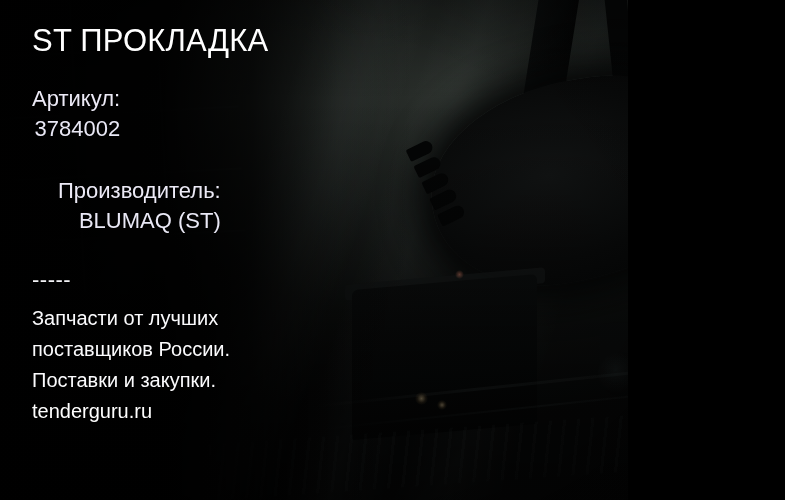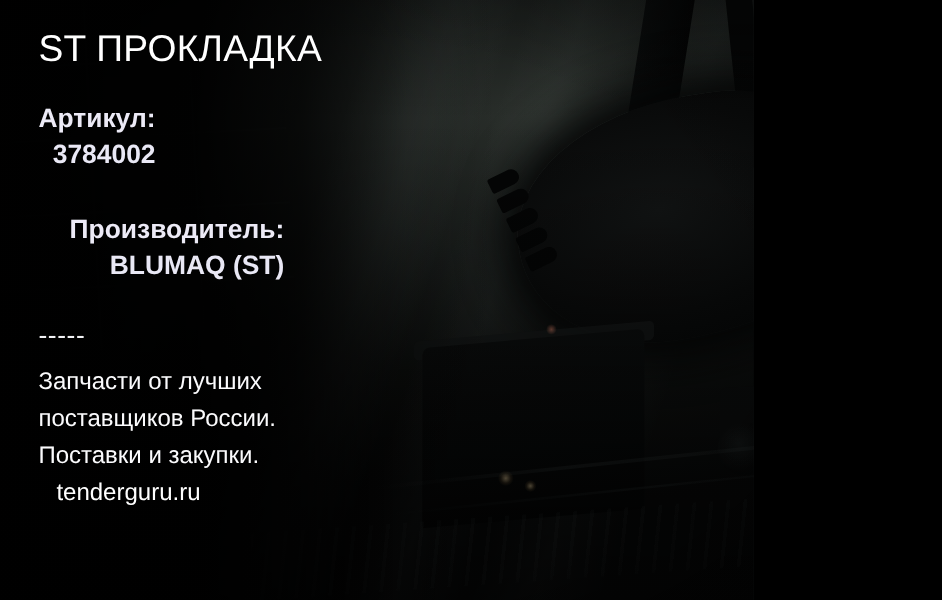--- a/index.html
+++ b/index.html
@@ -178,21 +178,21 @@
     line-height: 36px;
     font-weight: 400;
     color: #ffffff;
     letter-spacing: 0.2px;
     white-space: nowrap;
   }
   .field {
     position: absolute;
     font-size: 22px;
     line-height: 30px;
-    font-weight: 700;
+    font-weight: 400;
     color: #eceaf6;
     white-space: nowrap;
   }
   .field-article { top: 84px; }
   .field-manufacturer { top: 176px; margin-left: 26px; }
   .field .val { display: block; color: #e9e8f5; text-align: right; }
 
   .divider {
     position: absolute;
     top: 268px;
@@ -203,21 +203,21 @@
   }
   .tagline {
     position: absolute;
     top: 303px;
     font-size: 20px;
     line-height: 31px;
     color: #fbfbfd;
     white-space: nowrap;
   }
   .tagline .line { display: block; }
-  .tagline .site { color: #ffffff; margin-left: 15px; }
+  .tagline .site { color: #ffffff; }
 </style>
 </head>
 <body>
 
 <div id="screenshot">
 
   <div class="bg-layer bg-base"></div>
   <div class="bg-layer bg-rays"></div>
   <div class="bg-grid"></div>
 

